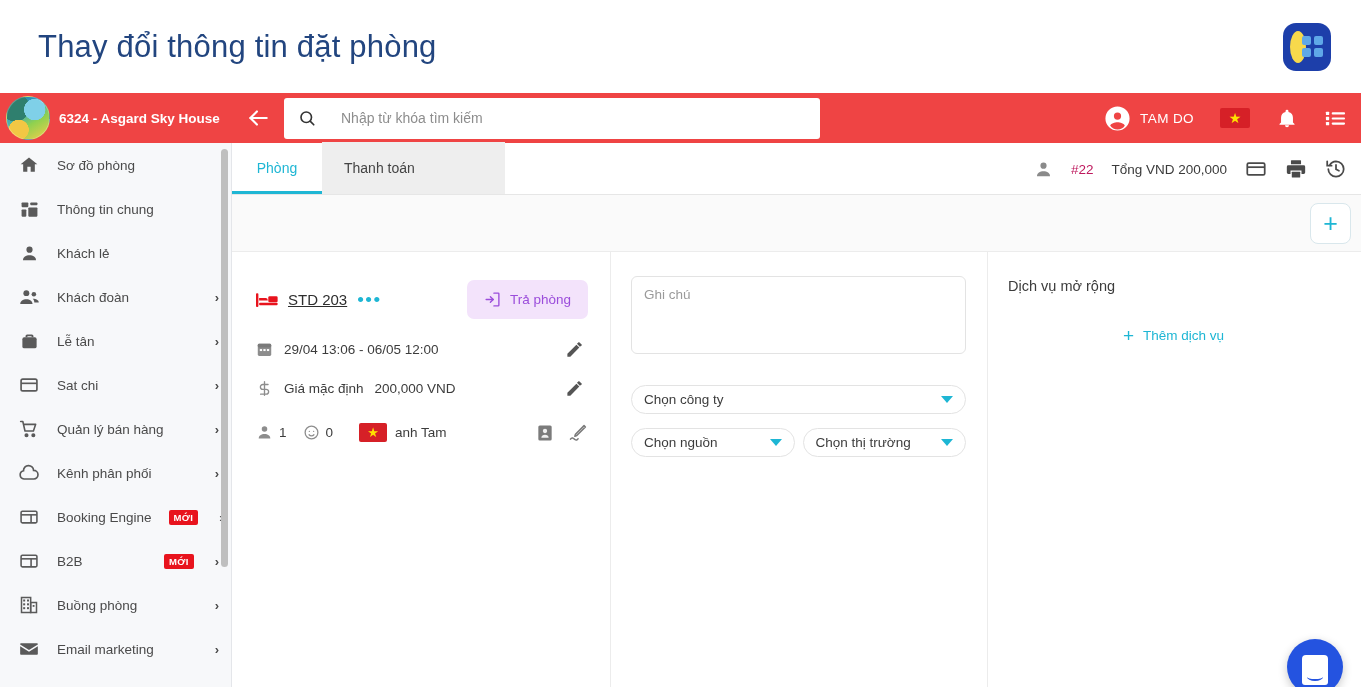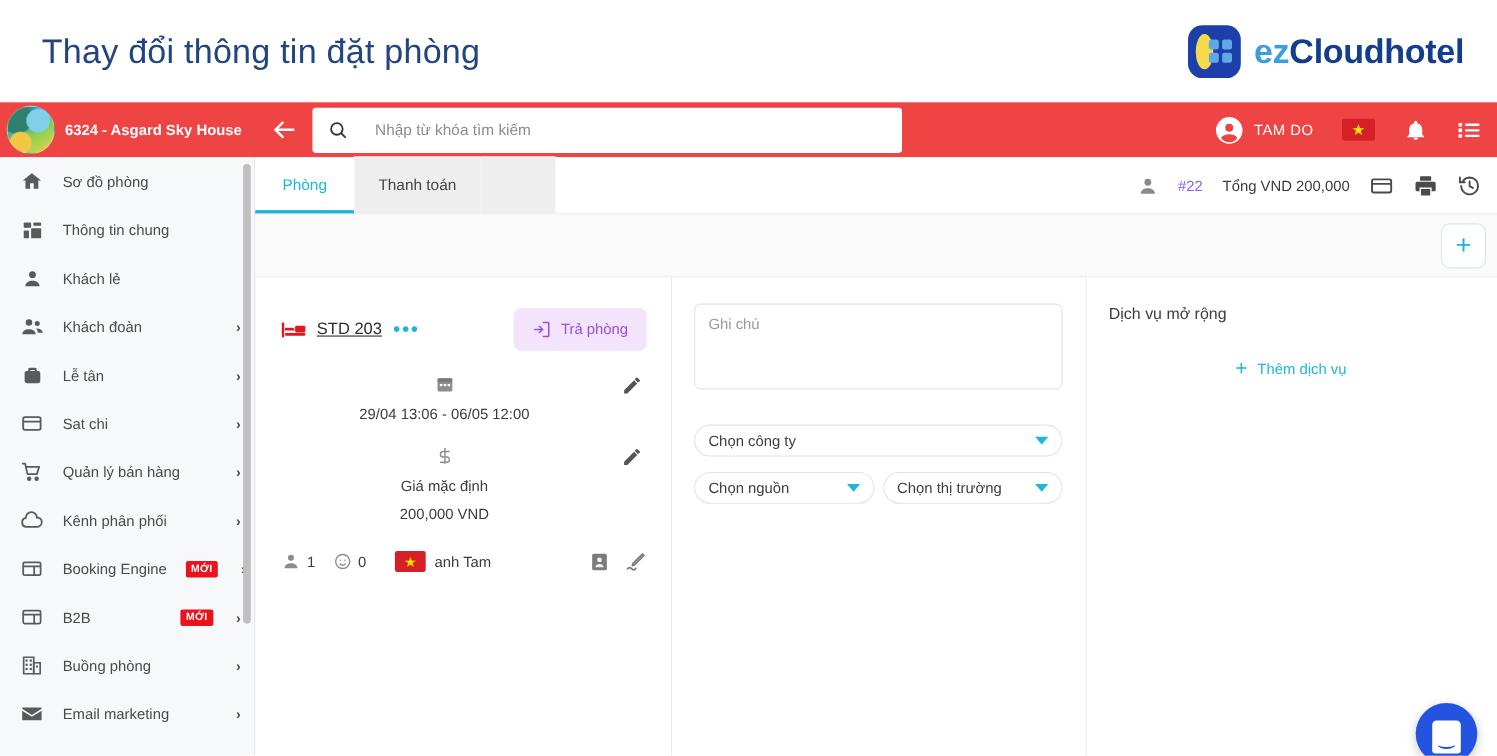--- a/index.html
+++ b/index.html
@@ -125,21 +125,21 @@
   .tab.active { color:#1eb6d4; }
   .tab.active::after {
     content:""; position:absolute; left:0; right:0; bottom:0; height:3px; background:#1eb6d4;
   }
   .tab.inactive { color:#444; background:#eeeeee; min-width:108px; }
   .tab-fill { flex:1; background:#eeeeee; height:52px; max-width:68px; }
   .toolbar {
     position:absolute; right:14px; top:0; height:52px;
     display:flex; align-items:center; gap:18px;
   }
-  .tb-id { font-size:13.5px; color:#8b5cf6; }
+  .tb-id { font-size:13.5px; color:#be185d; }
   .tb-total { font-size:13.5px; color:#3b3b3b; font-weight:500; }
   .tb-ico { color:#4a4a4a; cursor:pointer; display:flex; align-items:center; }
 
   .subbar {
     height:57px; background:#fafafa; position:relative; border-bottom:1px solid #ececec;
   }
   .add-btn {
     position:absolute; right:10px; top:8px; width:41px; height:41px;
     border:1px solid #d9e7ec; border-radius:8px; background:#fff;
     display:flex; align-items:center; justify-content:center; cursor:pointer;
@@ -157,21 +157,20 @@
   }
   .dots { color:#1eb6d4; font-size:19px; letter-spacing:1.5px; cursor:pointer; line-height:1; }
   .checkout-btn {
     margin-left:auto; background:#f3e3fb; color:#9b4ddb; border:none; border-radius:7px;
     height:39px; padding:18px 17px; display:flex; align-items:center; gap:9px;
     font-size:13.5px; cursor:pointer; font-family:"Liberation Sans",sans-serif;
   }
   .info-row {
     display:flex; align-items:center; gap:11px; margin-top:22px; position:relative;
     padding-right:36px;
-    flex-direction:column;
   }
   .info-ico { color:#8d8d8d; flex:none; display:flex; }
   .info-text { font-size:13.5px; color:#3c3c3c; }
   .pencil { position:absolute; right:4px; color:#666; cursor:pointer; display:flex; }
   .guest-row { display:flex; align-items:center; gap:8px; margin-top:26px; position:relative; padding-right:64px; }
   .guest-chunk { display:flex; align-items:center; gap:6px; }
   .guest-name { font-size:13.5px; color:#3c3c3c; }
   .guest-actions { position:absolute; right:0; display:flex; align-items:center; gap:12px; }
   .guest-actions span { cursor:pointer; color:#7b7b7b; display:flex; }
 
@@ -234,23 +233,20 @@
 
     <div class="brand">
       <div class="brand-mark">
         <span class="oval"></span>
         <span class="grid">
             <i></i>
             <i></i>
             <i></i>
             <i></i>
           </span>
-      </div>
-      <div class="brand-text">
-        <span class="ez">ez</span><span class="rest">Cloudhotel</span>
       </div>
     </div>
   </div>
 
   <div class="appbar">
     <div class="hotel-chip">
       <div class="hotel-avatar"></div>
       <div class="hotel-name">6324 - Asgard Sky House</div>
     </div>
 

